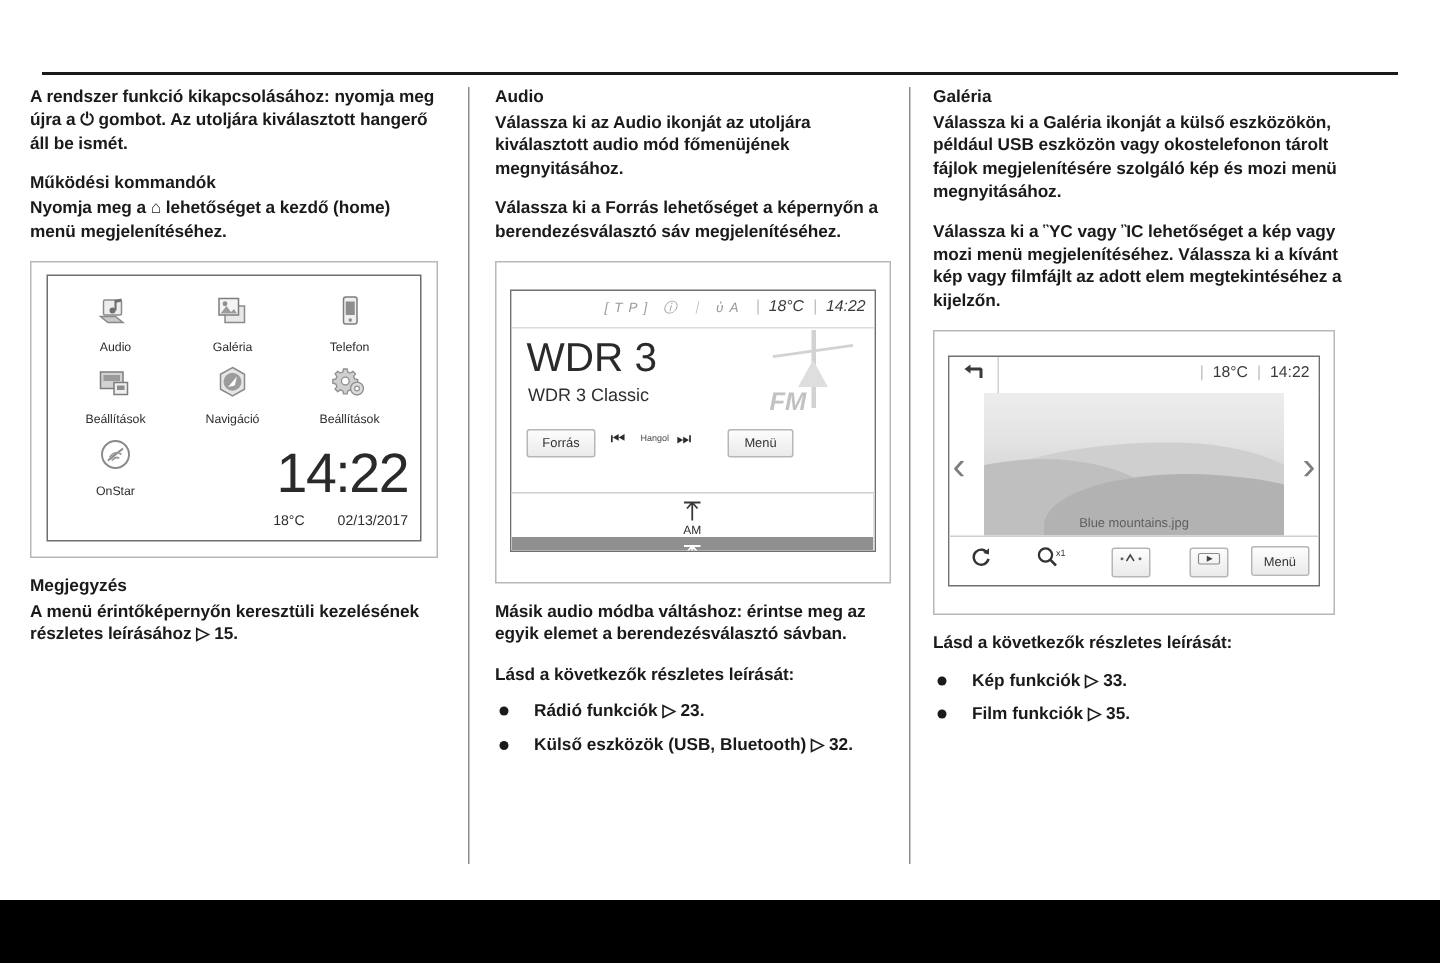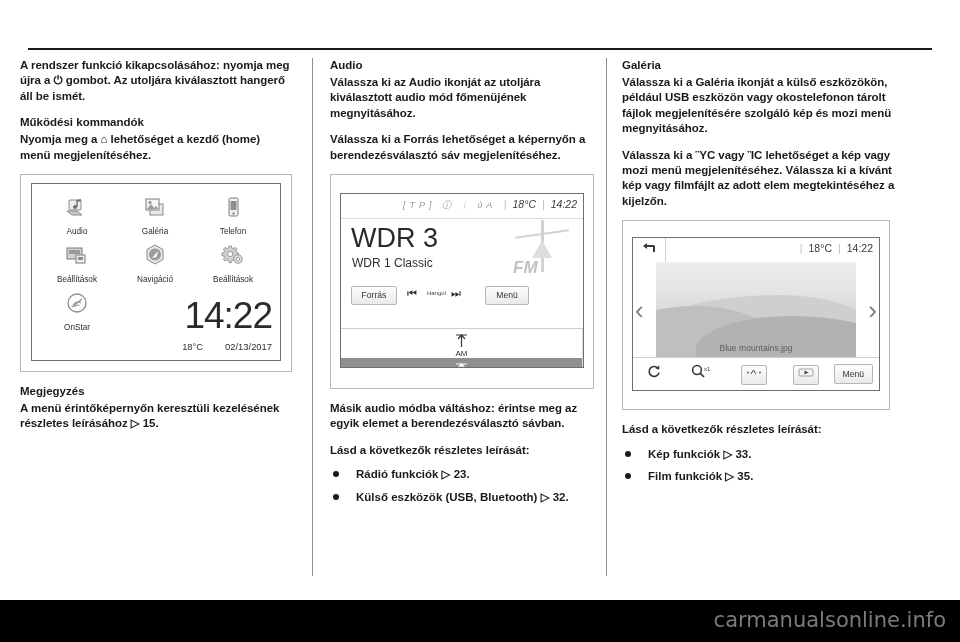--- a/index.html
+++ b/index.html
@@ -412,21 +412,21 @@
           <div class="ihu">
 
             <div class="ihu-status">
               <span class="icons">[TP]  ⓘ  ᛁ  ὐA</span>
               <span class="rt">
                 <span class="sep">|</span><span>18°C</span><span class="sep">|</span><span>14:22</span>
               </span>
             </div>
 
             <div class="st-name">WDR 3</div>
-            <div class="st-sub">WDR 1 Classic</div>
+            <div class="st-sub">WDR 3 Classic</div>
 
             <div class="fm-logo">
               <div class="tower"></div>
               <div class="arm"></div>
               <div class="cone"></div>
               <div class="txt">FM</div>
             </div>
 
             <div class="btnrow">
               <div class="ihu-btn" style="left:0;width:44px;">Forrás</div>
@@ -571,16 +571,13 @@
 
       <p class="body tight">Lásd a következők részletes leírását:</p>
       <ul class="bul">
         <li><span class="dot"></span><span>Kép funkciók ▷ 33.</span></li>
         <li><span class="dot"></span><span>Film funkciók ▷ 35.</span></li>
       </ul>
     </div>
 
   </div>
 
-  <div class="footer">
-    <span class="wmark">carmanualsonline.info</span>
-  </div>
 </div>
 
 </body></html>

